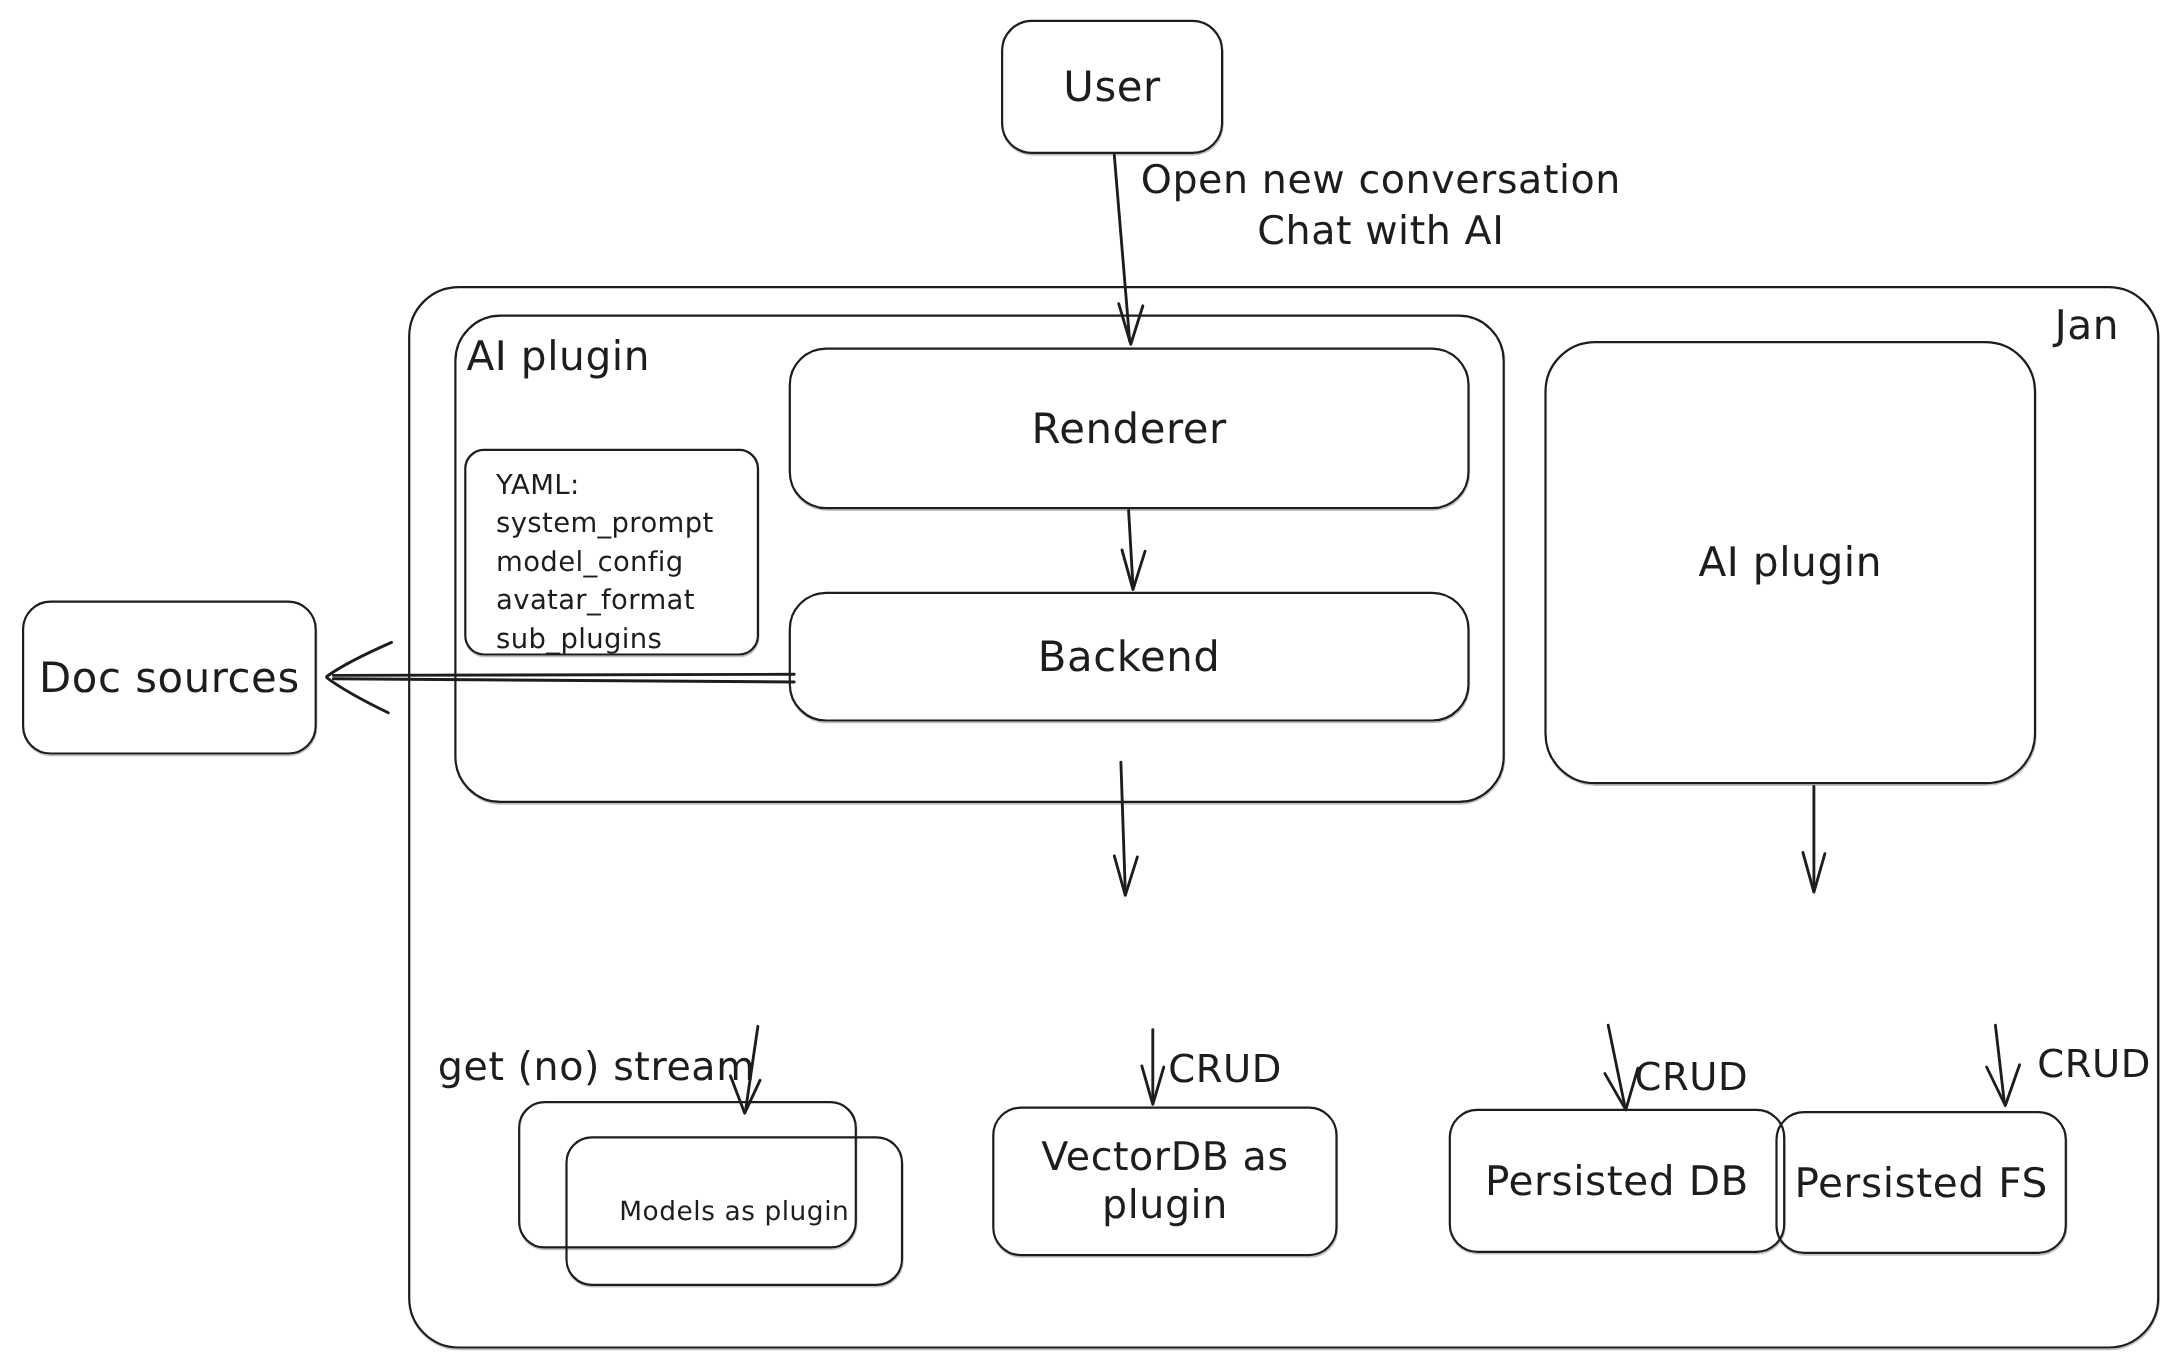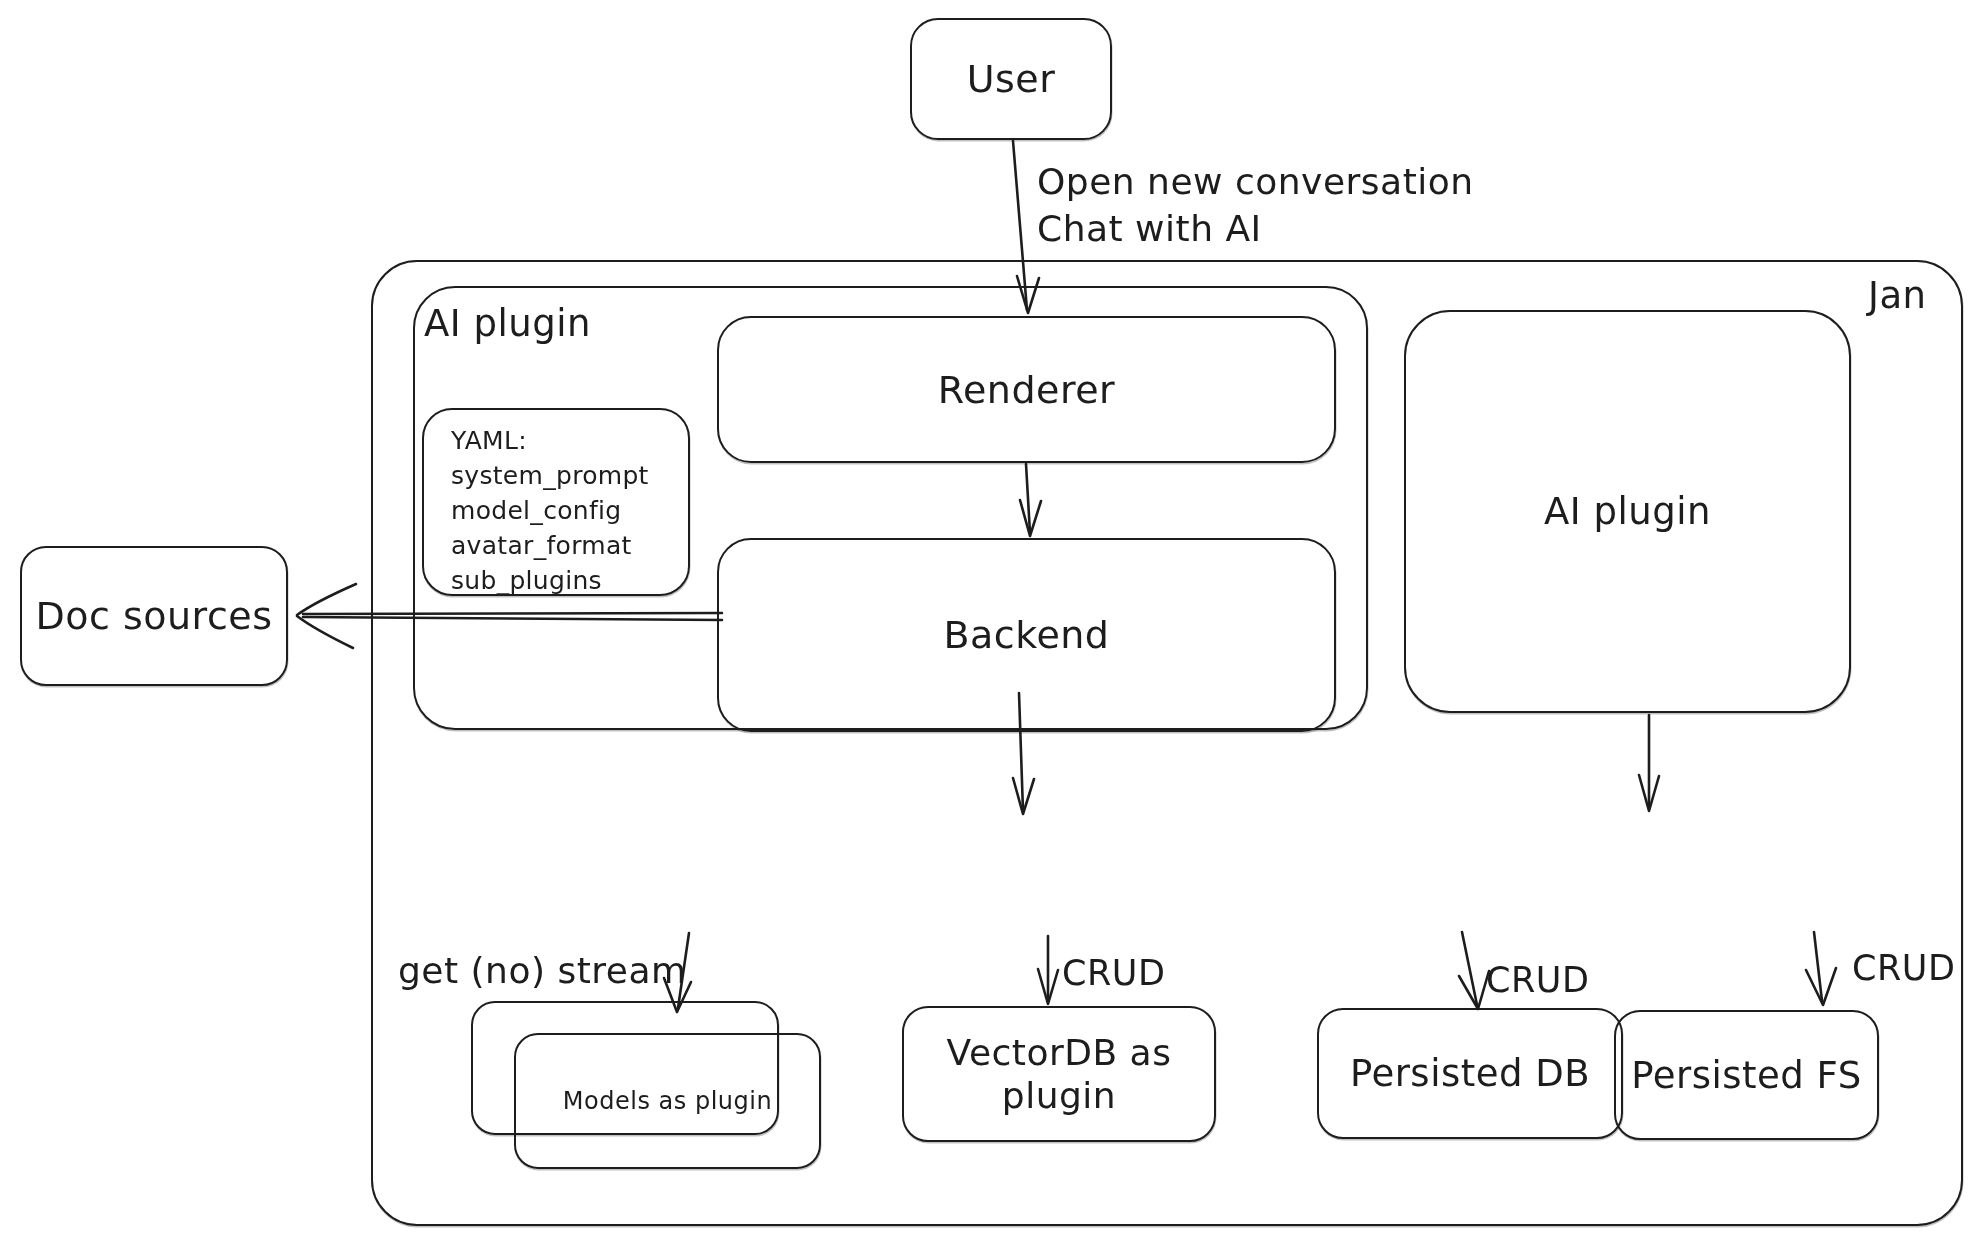--- a/index.html
+++ b/index.html
@@ -43,38 +43,38 @@
     stroke-width: 2.6;
     stroke-linecap: round;
     stroke-linejoin: round;
   }
 
   
   #box-user            { left: 910px;  top: 18px;   width: 202px;  height: 122px; border-radius: 28px; font-size: 38px; text-align: right; }
   #box-jan             { left: 371px;  top: 260px;  width: 1592px; height: 966px; border-radius: 46px; }
   #box-ai-plugin-group { left: 413px;  top: 286px;  width: 955px;  height: 444px; border-radius: 42px; }
   #box-renderer        { left: 717px;  top: 316px;  width: 619px;  height: 147px; border-radius: 34px; font-size: 38px; }
-  #box-yaml            { left: 422px;  top: 408px;  width: 268px;  height: 188px; border-radius: 30px;
+  #box-yaml            { left: 422px;  top: 408px;  width: 268px;  height: 188px; border-radius: 18px;
                          font-size: 25px; line-height: 35px; padding: 13px 0 0 27px; letter-spacing: 0.3px; }
-  #box-backend         { left: 717px;  top: 538px;  width: 619px;  height: 194px; border-radius: 34px; font-size: 38px; }
+  #box-backend         { left: 717px;  top: 538px;  width: 619px;  height: 118px; border-radius: 34px; font-size: 38px; }
   #box-doc-sources     { left: 20px;   top: 546px;  width: 268px;  height: 140px; border-radius: 26px; font-size: 38px; }
   #box-ai-plugin-right { left: 1404px; top: 310px;  width: 447px;  height: 403px; border-radius: 46px; font-size: 37px; }
   #box-jan-core-api    { left: 538px;  top: 816px;  width: 1348px; height: 114px; border-radius: 26px; font-size: 37px; }
   #box-models-back     { left: 471px;  top: 1001px; width: 308px;  height: 134px; border-radius: 24px; }
   #box-models-front    { left: 514px;  top: 1033px; width: 307px;  height: 136px; border-radius: 24px;
                          font-size: 24px; padding: 0 26px; line-height: 1.2; }
   #box-vectordb        { left: 902px;  top: 1006px; width: 314px;  height: 136px; border-radius: 26px;
                          font-size: 36px; padding: 0 24px; line-height: 1.2; }
   #box-persisted-db    { left: 1317px; top: 1008px; width: 306px;  height: 131px; border-radius: 26px; font-size: 37px; }
   #box-persisted-fs    { left: 1614px; top: 1010px; width: 265px;  height: 130px; border-radius: 26px; font-size: 37px; }
 
   
   #lbl-jan             { left: 1868px; top: 274px; font-size: 37px; }
   #lbl-ai-plugin-group { left: 424px;  top: 302px; font-size: 37px; }
-  #lbl-open-conv       { left: 1037px; top: 158px; font-size: 36px; line-height: 47px; }
+  #lbl-open-conv       { left: 1037px; top: 140px; font-size: 36px; line-height: 47px; text-align: center; }
   #lbl-get-no-stream   { left: 374px;  top: 950px; font-size: 36px; padding-left: 24px; }
   #lbl-crud-vectordb   { left: 1062px; top: 953px; font-size: 35px; }
   #lbl-crud-db         { left: 1486px; top: 960px; font-size: 35px; }
   #lbl-crud-fs         { left: 1852px; top: 948px; font-size: 35px; }
 </style>
 </head>
 <body>
 
 <div id="canvas">
 

